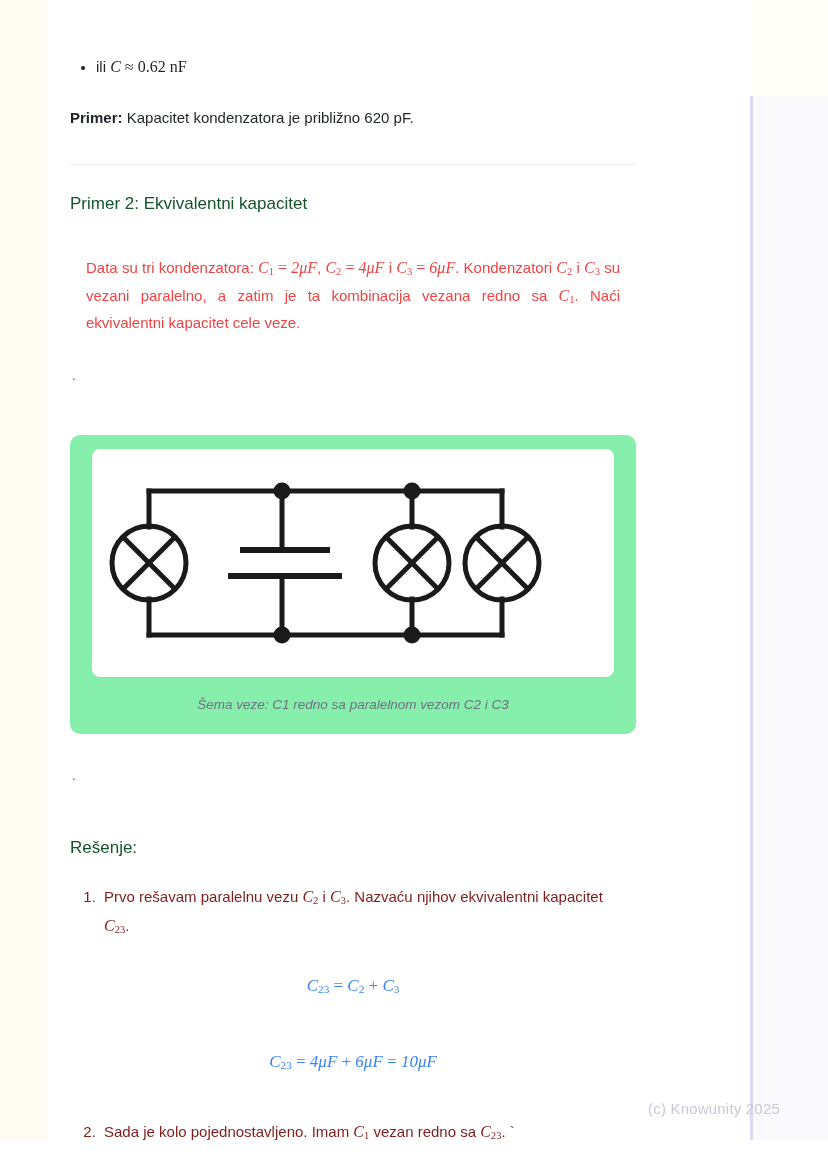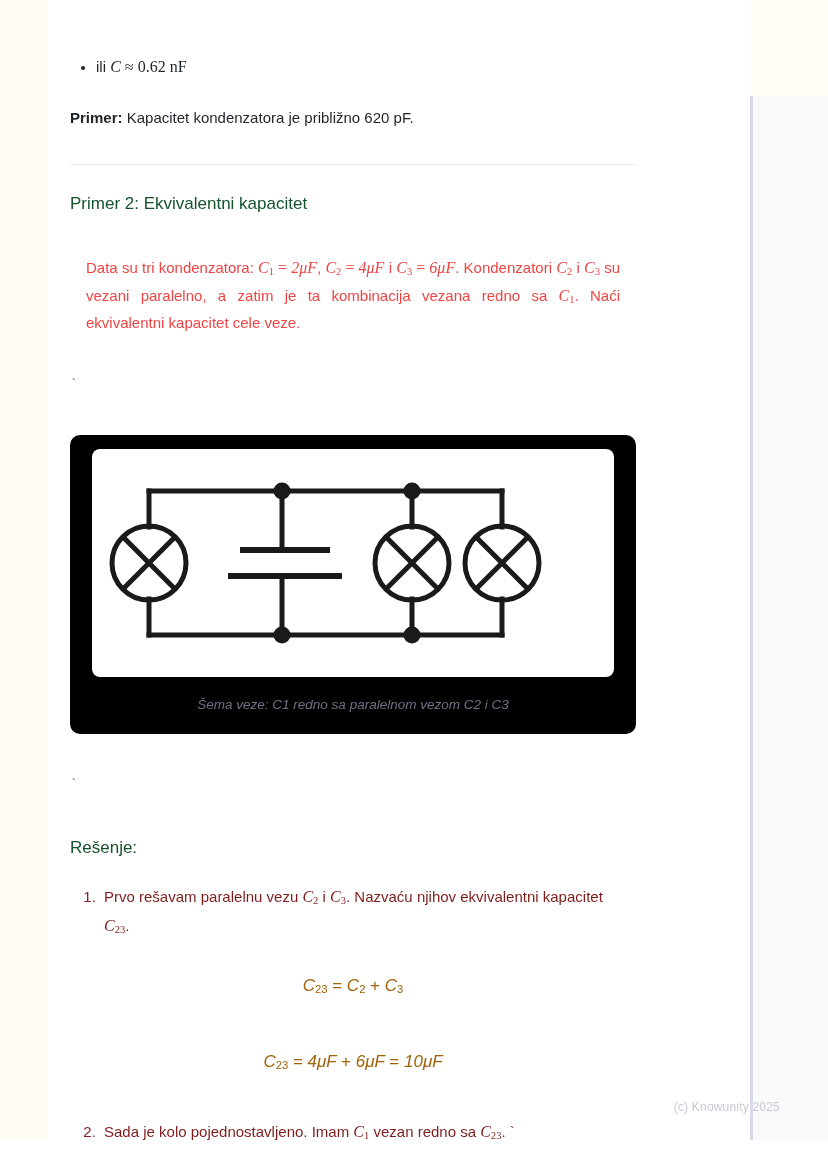--- a/index.html
+++ b/index.html
@@ -89,34 +89,34 @@
     font-style: normal; font-size: 0.66em;
     vertical-align: -0.22em; line-height: 0;
   }
   .mi { 
     font-family: "Liberation Serif", serif;
     font-style: normal; font-size: 16px;
   }
 
   .eq-block {
     text-align: center;
-    font-family: Liberation Sans, sans-serif;
+    font-family: Liberation Serif, serif;
     font-style: italic; font-size: 17px;
-    color: #a16207;
+    color: #3b82f6;
     line-height: 1.4;
   }
   .eq-block sub {
     font-style: normal; font-size: 0.66em;
     vertical-align: -0.22em; line-height: 0;
   }
   .eq-block .op { font-style: normal; }
 
   
   .figure-card {
-    width: 566px; background: #000000;
+    width: 566px; background: #86efac;
     border-radius: 10px; padding: 14px 22px 22px 22px;
   }
   .figure-inner {
     width: 522px; height: 228px; background: #ffffff;
     border-radius: 8px; position: relative;
     box-shadow: 0 1px 2px rgba(20,25,40,0.045);
   }
   .figure-caption {
     margin-top: 20px; text-align: center;
     font-style: italic; font-size: 13.5px; color: #6b7280;
@@ -126,21 +126,21 @@
   
   ol.steps {
     margin: 0; padding: 0 0 0 30px;
     font-size: 15px; line-height: 1.8; color: #7f1d1d;
   }
   ol.steps li { margin: 0; padding-left: 4px; }
 
   
   #watermark {
     position: absolute; right: 48px; top: 1100px;
-    font-size: 12px; color: #c9c9d4;
+    font-size: 15px; color: #c9c9d4;
     font-family: "Liberation Sans", sans-serif;
     letter-spacing: 0.2px;
   }
 </style>
 </head>
 <body>
 
 <div id="page-bg-left"></div>
 <div id="page-sheet"></div>
 <div id="page-bg-right"></div>

